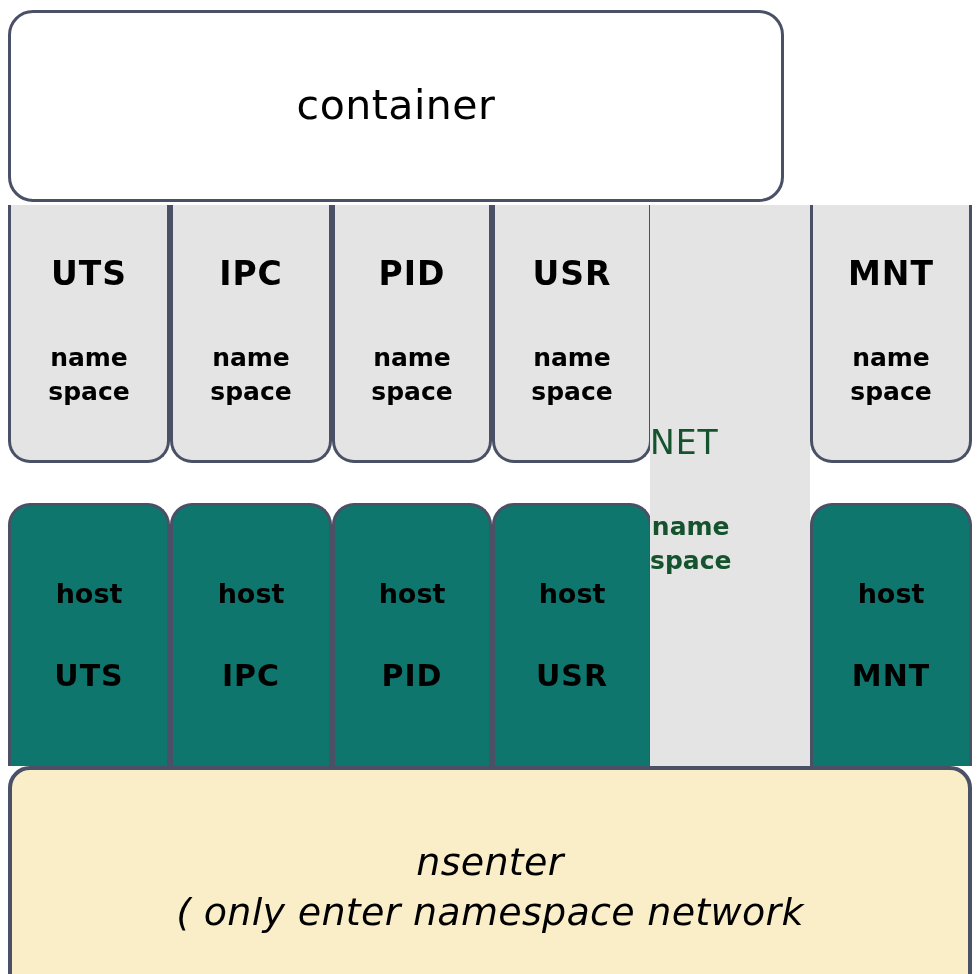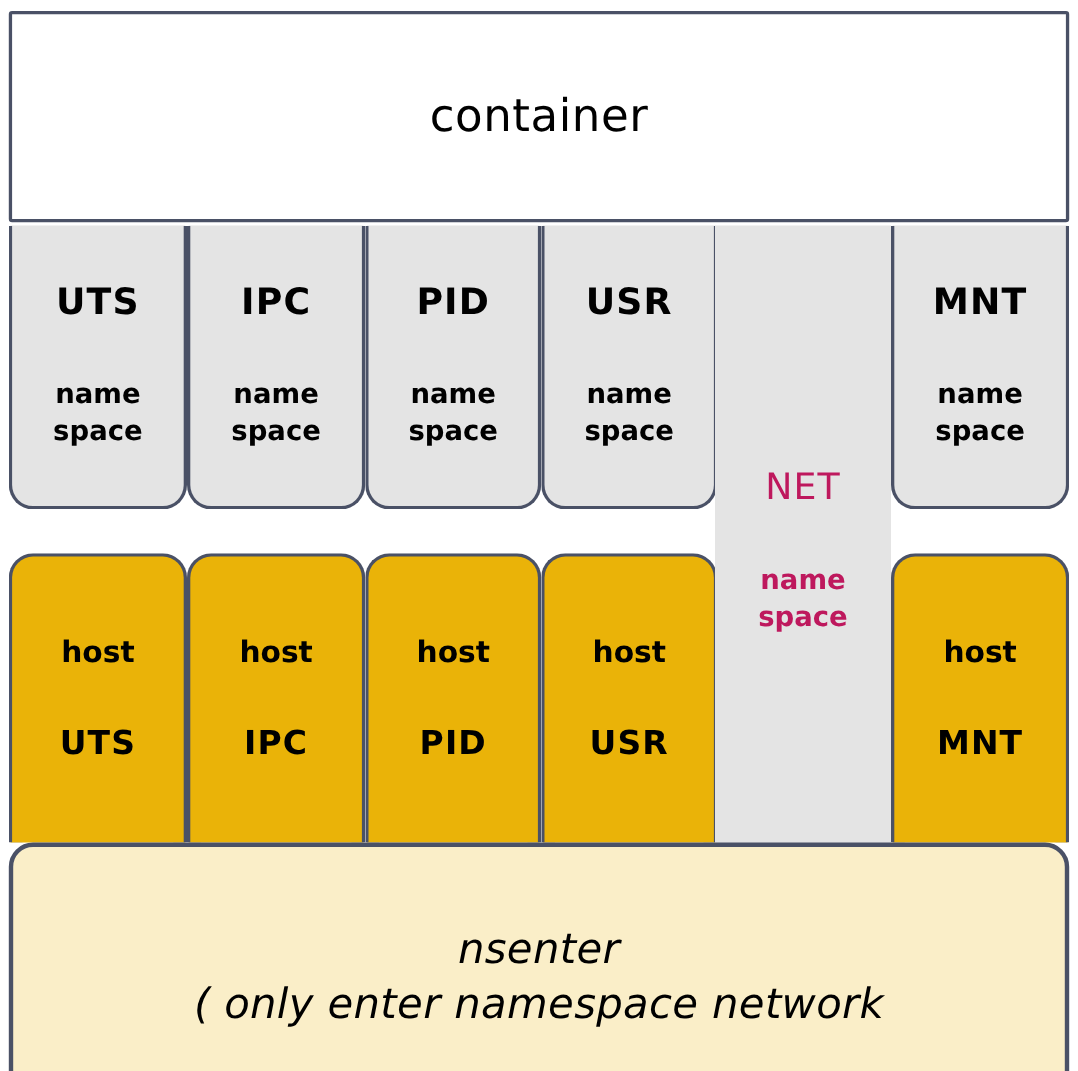--- a/index.html
+++ b/index.html
@@ -34,23 +34,23 @@
     justify-content: center;
     text-align: center;
     color: #000000;
     line-height: 1.15;
   }
 
   
   #container-box {
     left: 8px;
     top: 10px;
-    width: 964px;
+    width: 776px;
     height: 192px;
-    border-radius: 3px;
+    border-radius: 25px;
     background: #ffffff;
     z-index: 3;
   }
   #container-box .label {
     font-size: 41px;
     font-weight: 400;
     letter-spacing: 0.5px;
   }
 
   
@@ -76,21 +76,21 @@
     font-weight: 700;
     margin-top: 48px;
     line-height: 1.35;
   }
   .ns-cell .ns-word .l2 { display: block; }
 
   
   .host-cell {
     top: 503px;
     height: 263px;
-    background: #eab308;
+    background: #0f766e;
     border-radius: 22px 22px 0 0;
     border-bottom: none;
     justify-content: center;
     z-index: 2;
   }
   .host-cell .h1 {
     font-size: 27px;
     font-weight: 700;
     margin-bottom: 50px;
   }
@@ -105,23 +105,23 @@
     position: absolute;
     box-sizing: border-box;
     left: 650px;
     top: 205px;
     width: 160px;
     height: 715px;
     background: #e4e4e4;
     border: none;
     display: flex;
     flex-direction: column;
-    align-items: center;
+    align-items: flex-start;
     text-align: center;
-    color: #be185d;
+    color: #14532d;
     z-index: 4;
   }
   #net-column .code {
     font-size: 33px;
     font-weight: 400;
     letter-spacing: 1px;
     margin-top: 218px;
   }
   #net-column .ns-word {
     font-size: 25px;

